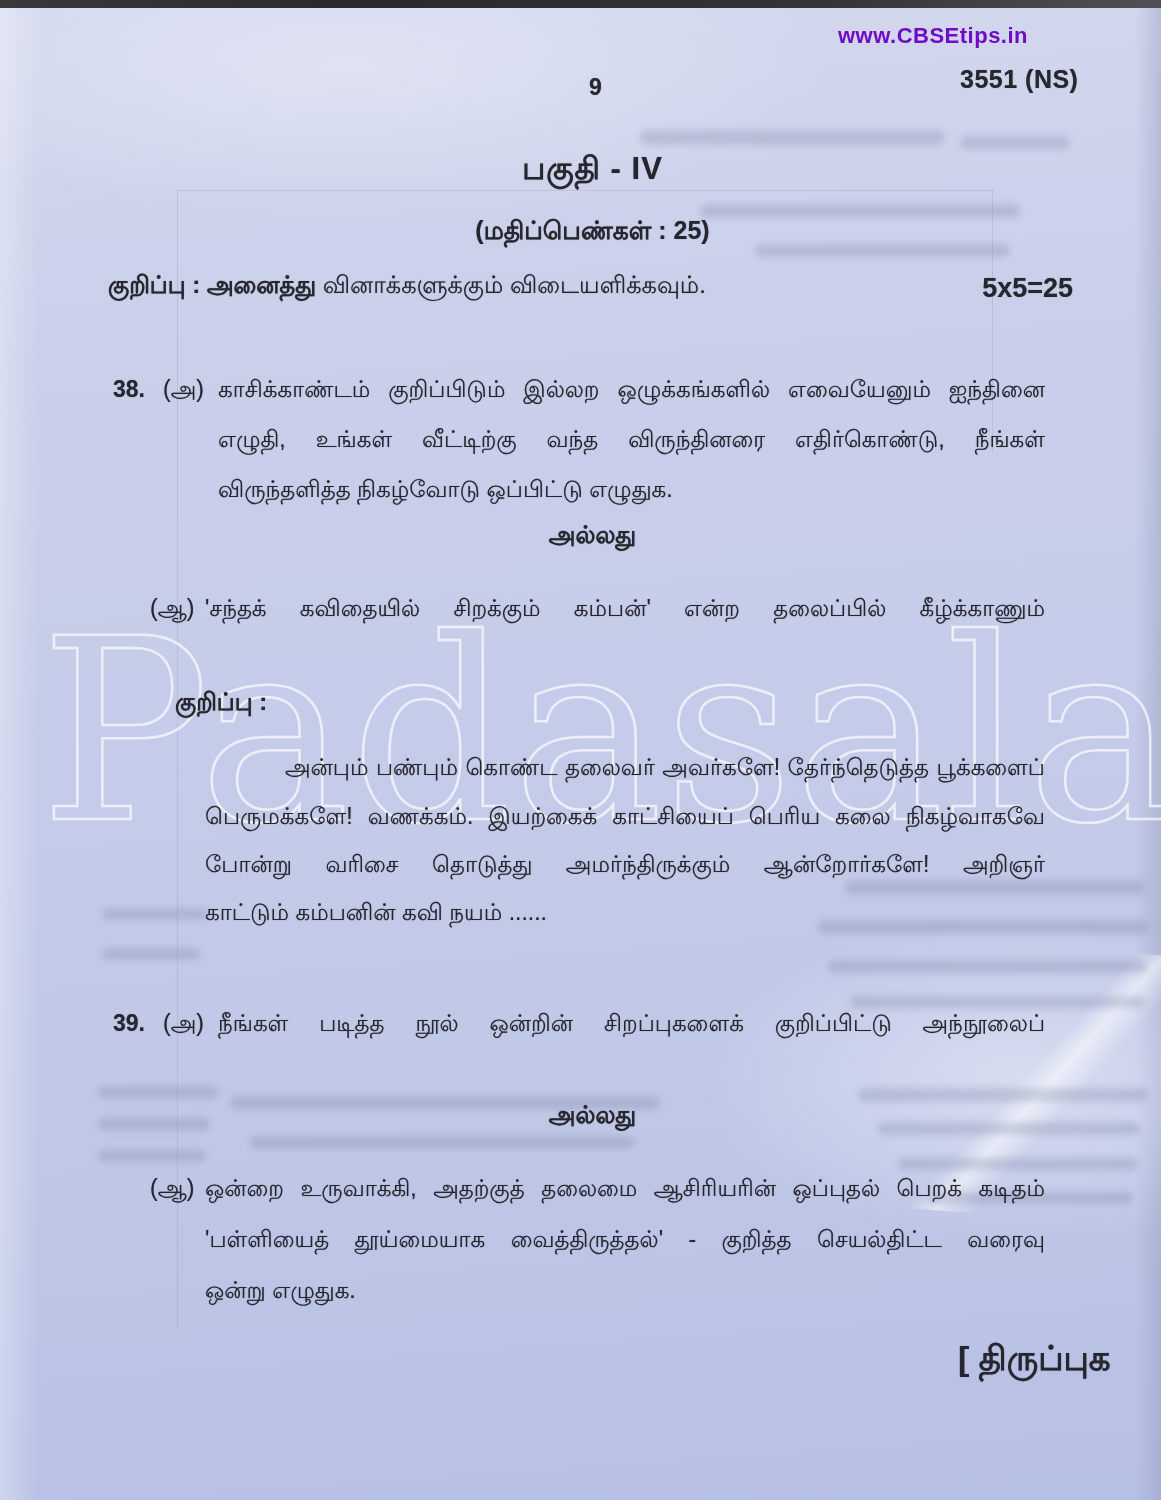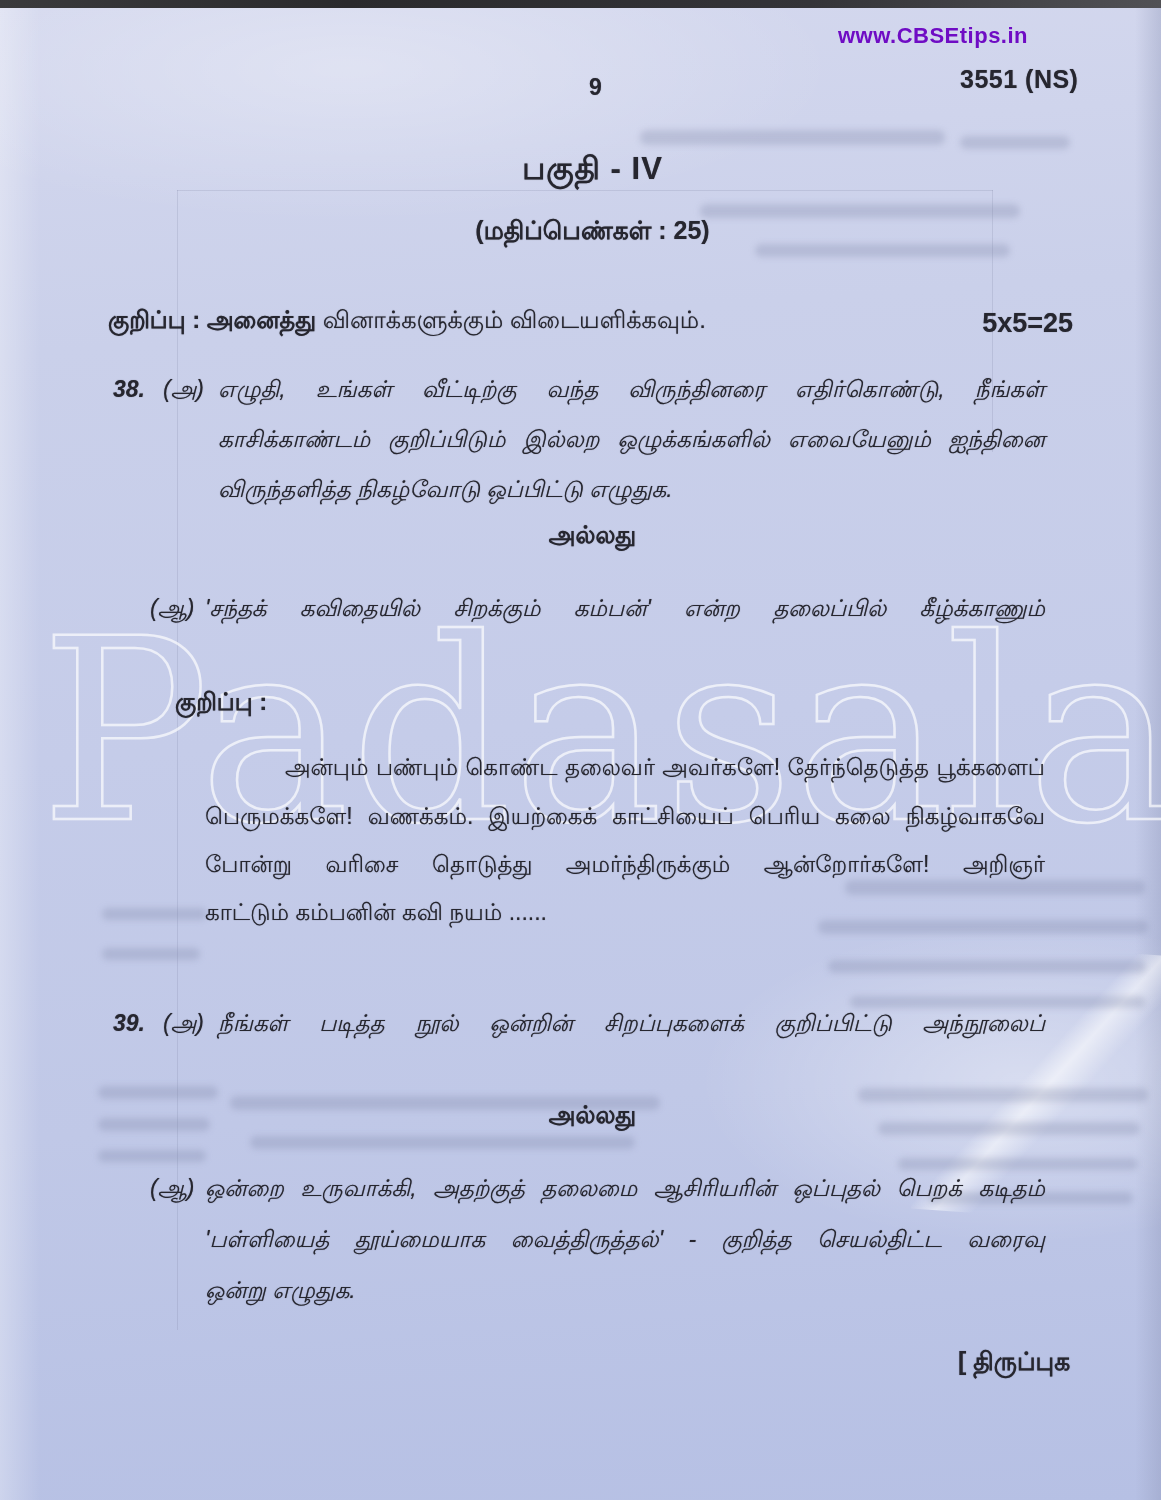--- a/index.html
+++ b/index.html
@@ -34,36 +34,36 @@
   .site-link{
     left:838px;top:15px;font-size:22px;font-weight:700;color:#6f0cc4;
     letter-spacing:0.5px;
   }
   .page-number{left:0;top:66px;width:1191px;text-align:center;font-size:23px;font-weight:700;}
   .paper-code{left:960px;top:57px;font-size:25px;font-weight:700;letter-spacing:0.5px;}
 
   .part-title{left:0;top:143px;width:1185px;text-align:center;font-size:31px;font-weight:700;letter-spacing:1px;}
   .marks-line{left:0;top:208px;width:1185px;text-align:center;font-size:25px;font-weight:700;}
 
-  .note-row{left:108px;top:298px;width:965px;display:flex;align-items:flex-start;font-size:24px;gap:44px;}
+  .note-row{left:108px;top:263px;width:965px;display:flex;align-items:flex-start;font-size:24px;gap:44px;}
   .note-text{flex:1;}
   .marks-scheme{font-size:27px;font-weight:700;margin-top:2px;}
 
-  .qblock{display:flex;align-items:flex-start;font-size:23px;font-style:italic;}
+  .qblock{display:flex;align-items:flex-start;font-size:23px;}
   .qnum{width:50px;font-weight:700;flex:none;line-height:50px;}
   .qlabel{width:55px;flex:none;line-height:50px;}
   .qlines{flex:1;min-width:0;}
   .qline{height:50px;line-height:50px;white-space:nowrap;}
   .jline{height:50px;line-height:50px;text-align:justify;text-align-last:justify;white-space:normal;}
   .or-line{font-size:24px;font-weight:700;text-align:center;}
   .hint-label{font-size:24px;font-weight:700;}
   .indent1{padding-left:80px;}
   .soft{text-shadow:0 0 1px rgba(38,38,47,0.55);}
 
-  .turn-over{left:958px;top:1331px;font-size:25px;font-weight:700;margin-top:8px;}
+  .turn-over{left:958px;top:1331px;font-size:34px;font-weight:700;}
 
   
   .watermark{
     left:40px;top:592px;width:1030px;text-align:center;
     font-family:"DejaVu Serif","Liberation Serif",serif;
     font-size:252px;line-height:1.05;font-weight:400;
     color:transparent;-webkit-text-stroke:2.5px rgba(255,255,255,0.85);
     letter-spacing:1px;opacity:0.8;pointer-events:none;
   }
 
@@ -122,22 +122,22 @@
       <span class="bold">அனைத்து </span>
       <span>வினாக்களுக்கும் விடையளிக்கவும். </span>
     </div>
     <div class="marks-scheme soft">5x5=25</div>
   </div>
 
   <div class="abs qblock ink soft" style="left:113px;top:356px;width:932px;">
     <div class="qnum">38.</div>
     <div class="qlabel">(அ)</div>
     <div class="qlines">
+      <div class="jline">காசிக்காண்டம் குறிப்பிடும் இல்லற ஒழுக்கங்களில் எவையேனும் ஐந்தினை</div>
       <div class="jline">எழுதி, உங்கள் வீட்டிற்கு வந்த விருந்தினரை எதிர்கொண்டு, நீங்கள்</div>
-      <div class="jline">காசிக்காண்டம் குறிப்பிடும் இல்லற ஒழுக்கங்களில் எவையேனும் ஐந்தினை</div>
       <div class="qline">விருந்தளித்த நிகழ்வோடு ஒப்பிட்டு எழுதுக.</div>
     </div>
   </div>
 
   <div class="abs or-line ink soft" style="left:0;top:513px;width:1185px;">அல்லது</div>
 
   <div class="abs qblock ink soft" style="left:150px;top:575px;width:895px;">
     <div class="qlabel">(ஆ)</div>
     <div class="qlines">
       <div class="jline">'சந்தக் கவிதையில் சிறக்கும் கம்பன்'  என்ற தலைப்பில் கீழ்க்காணும்</div>

